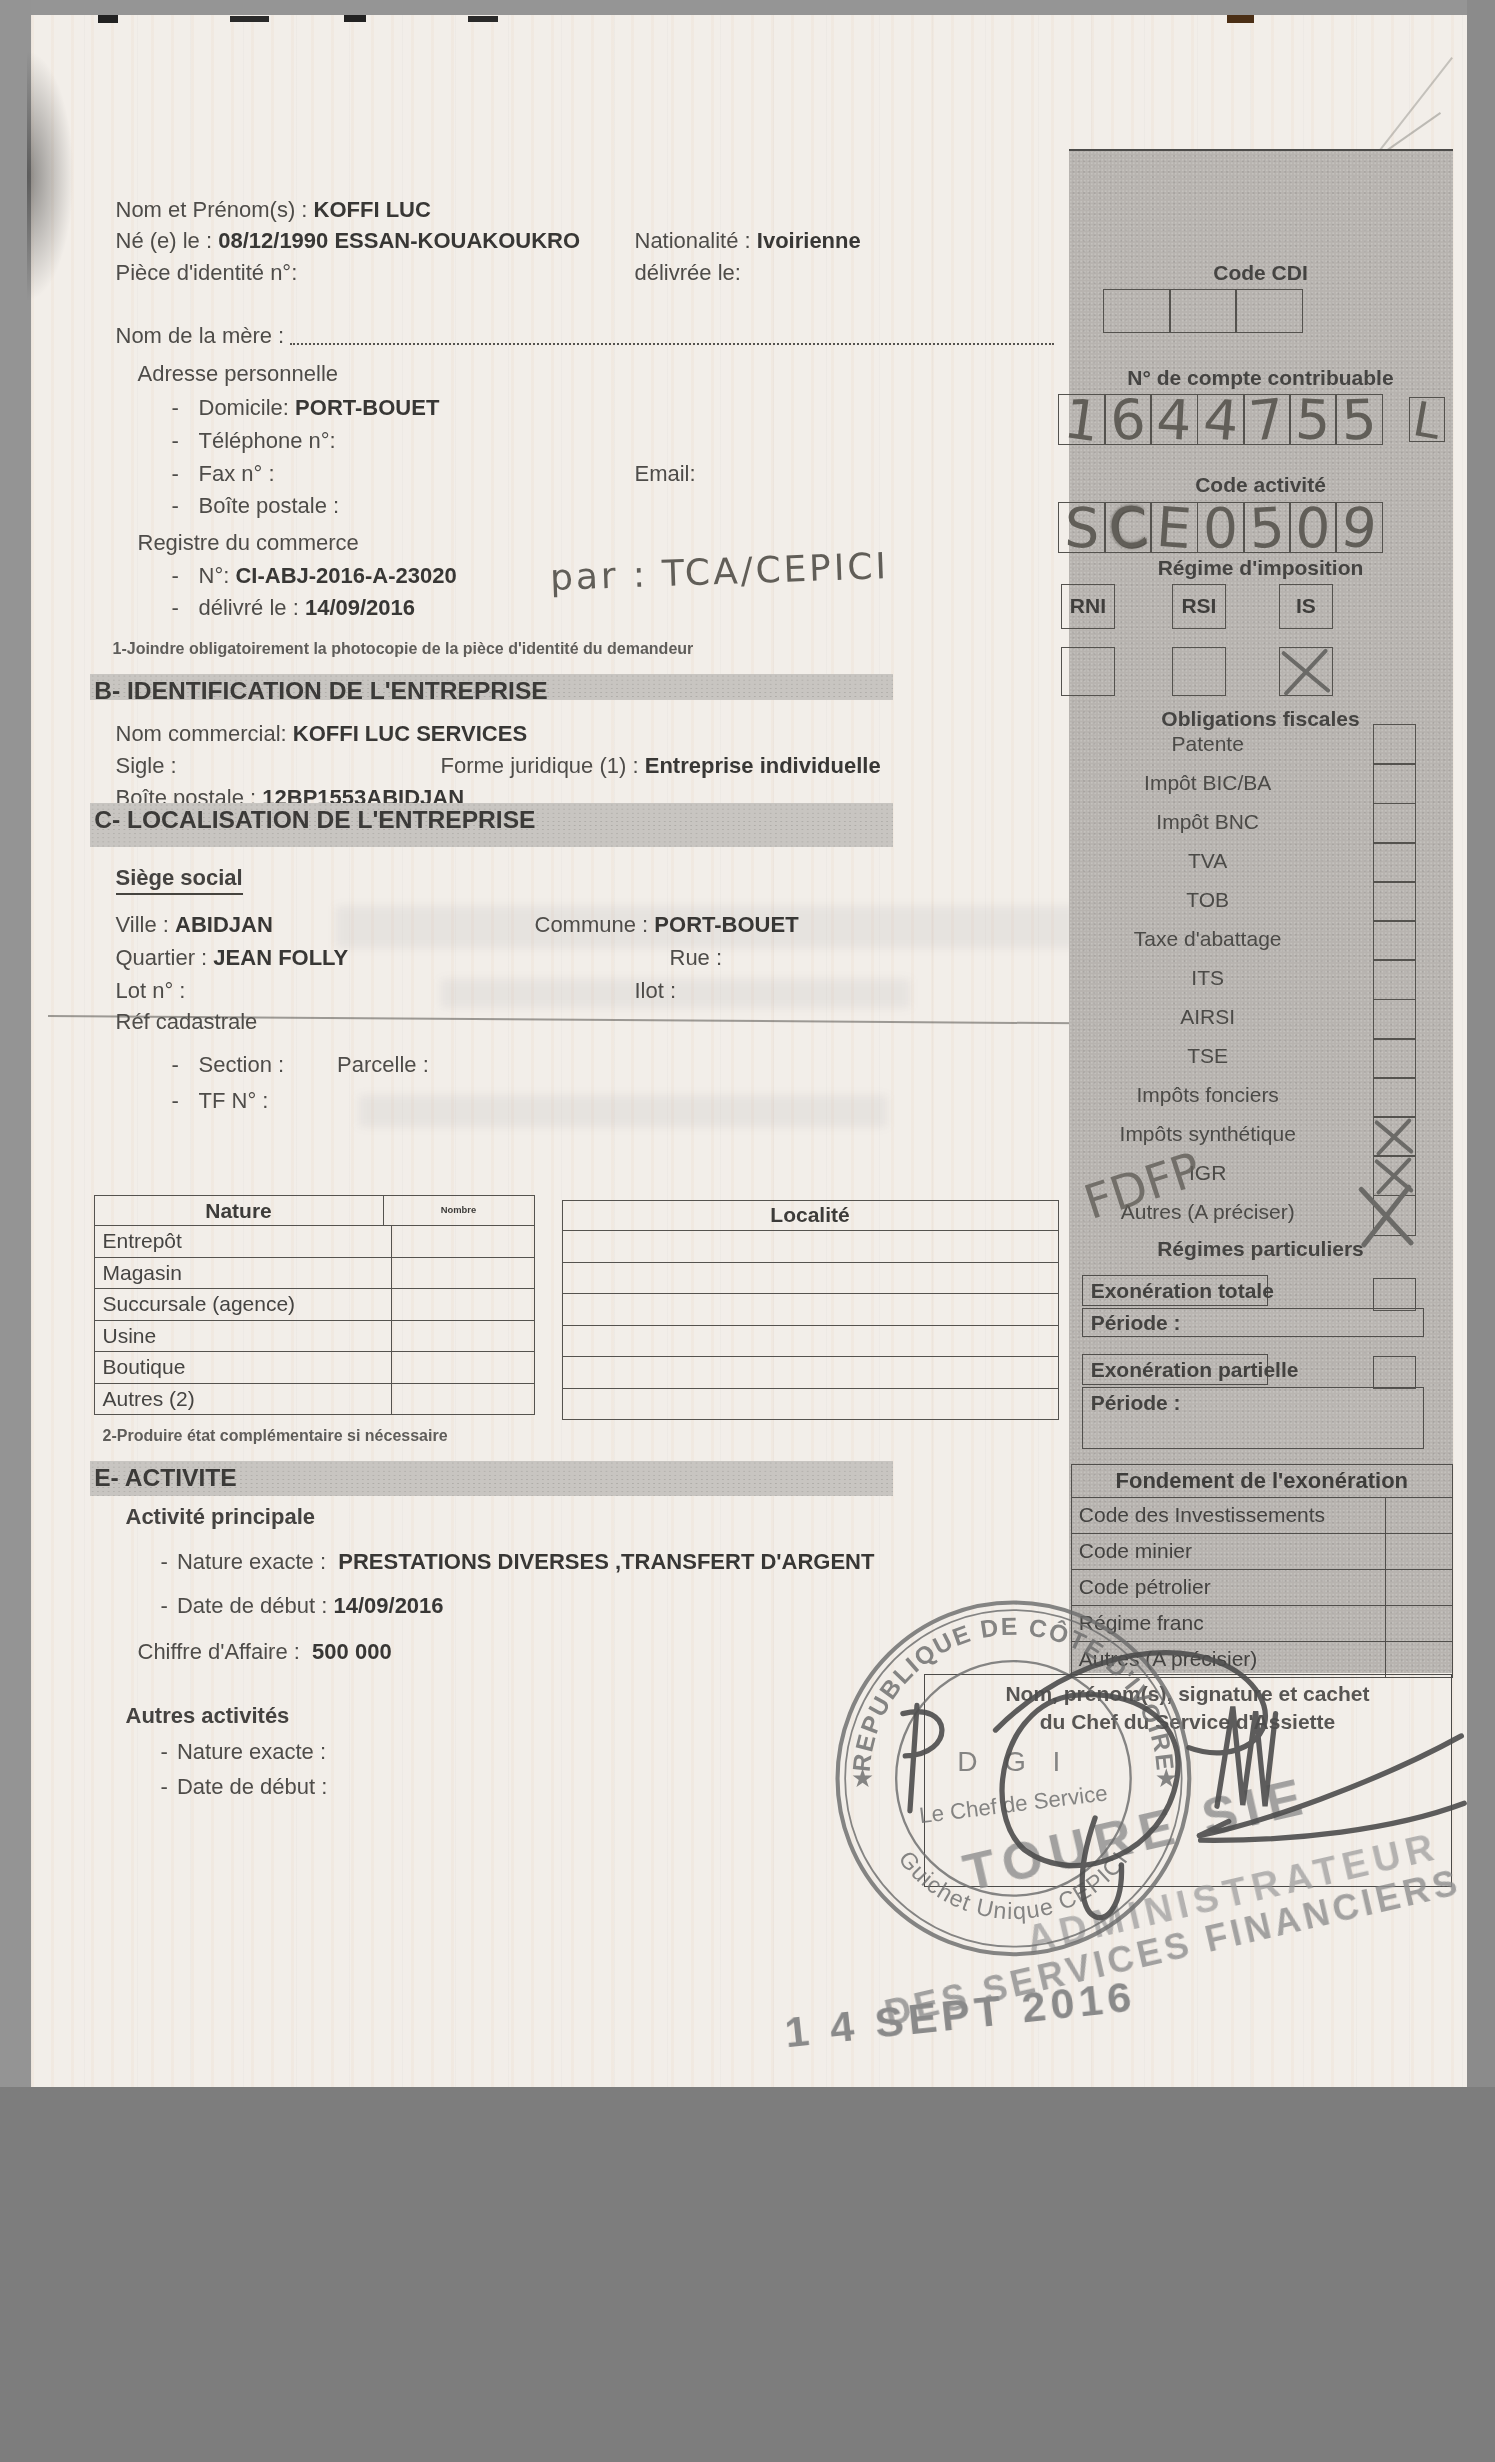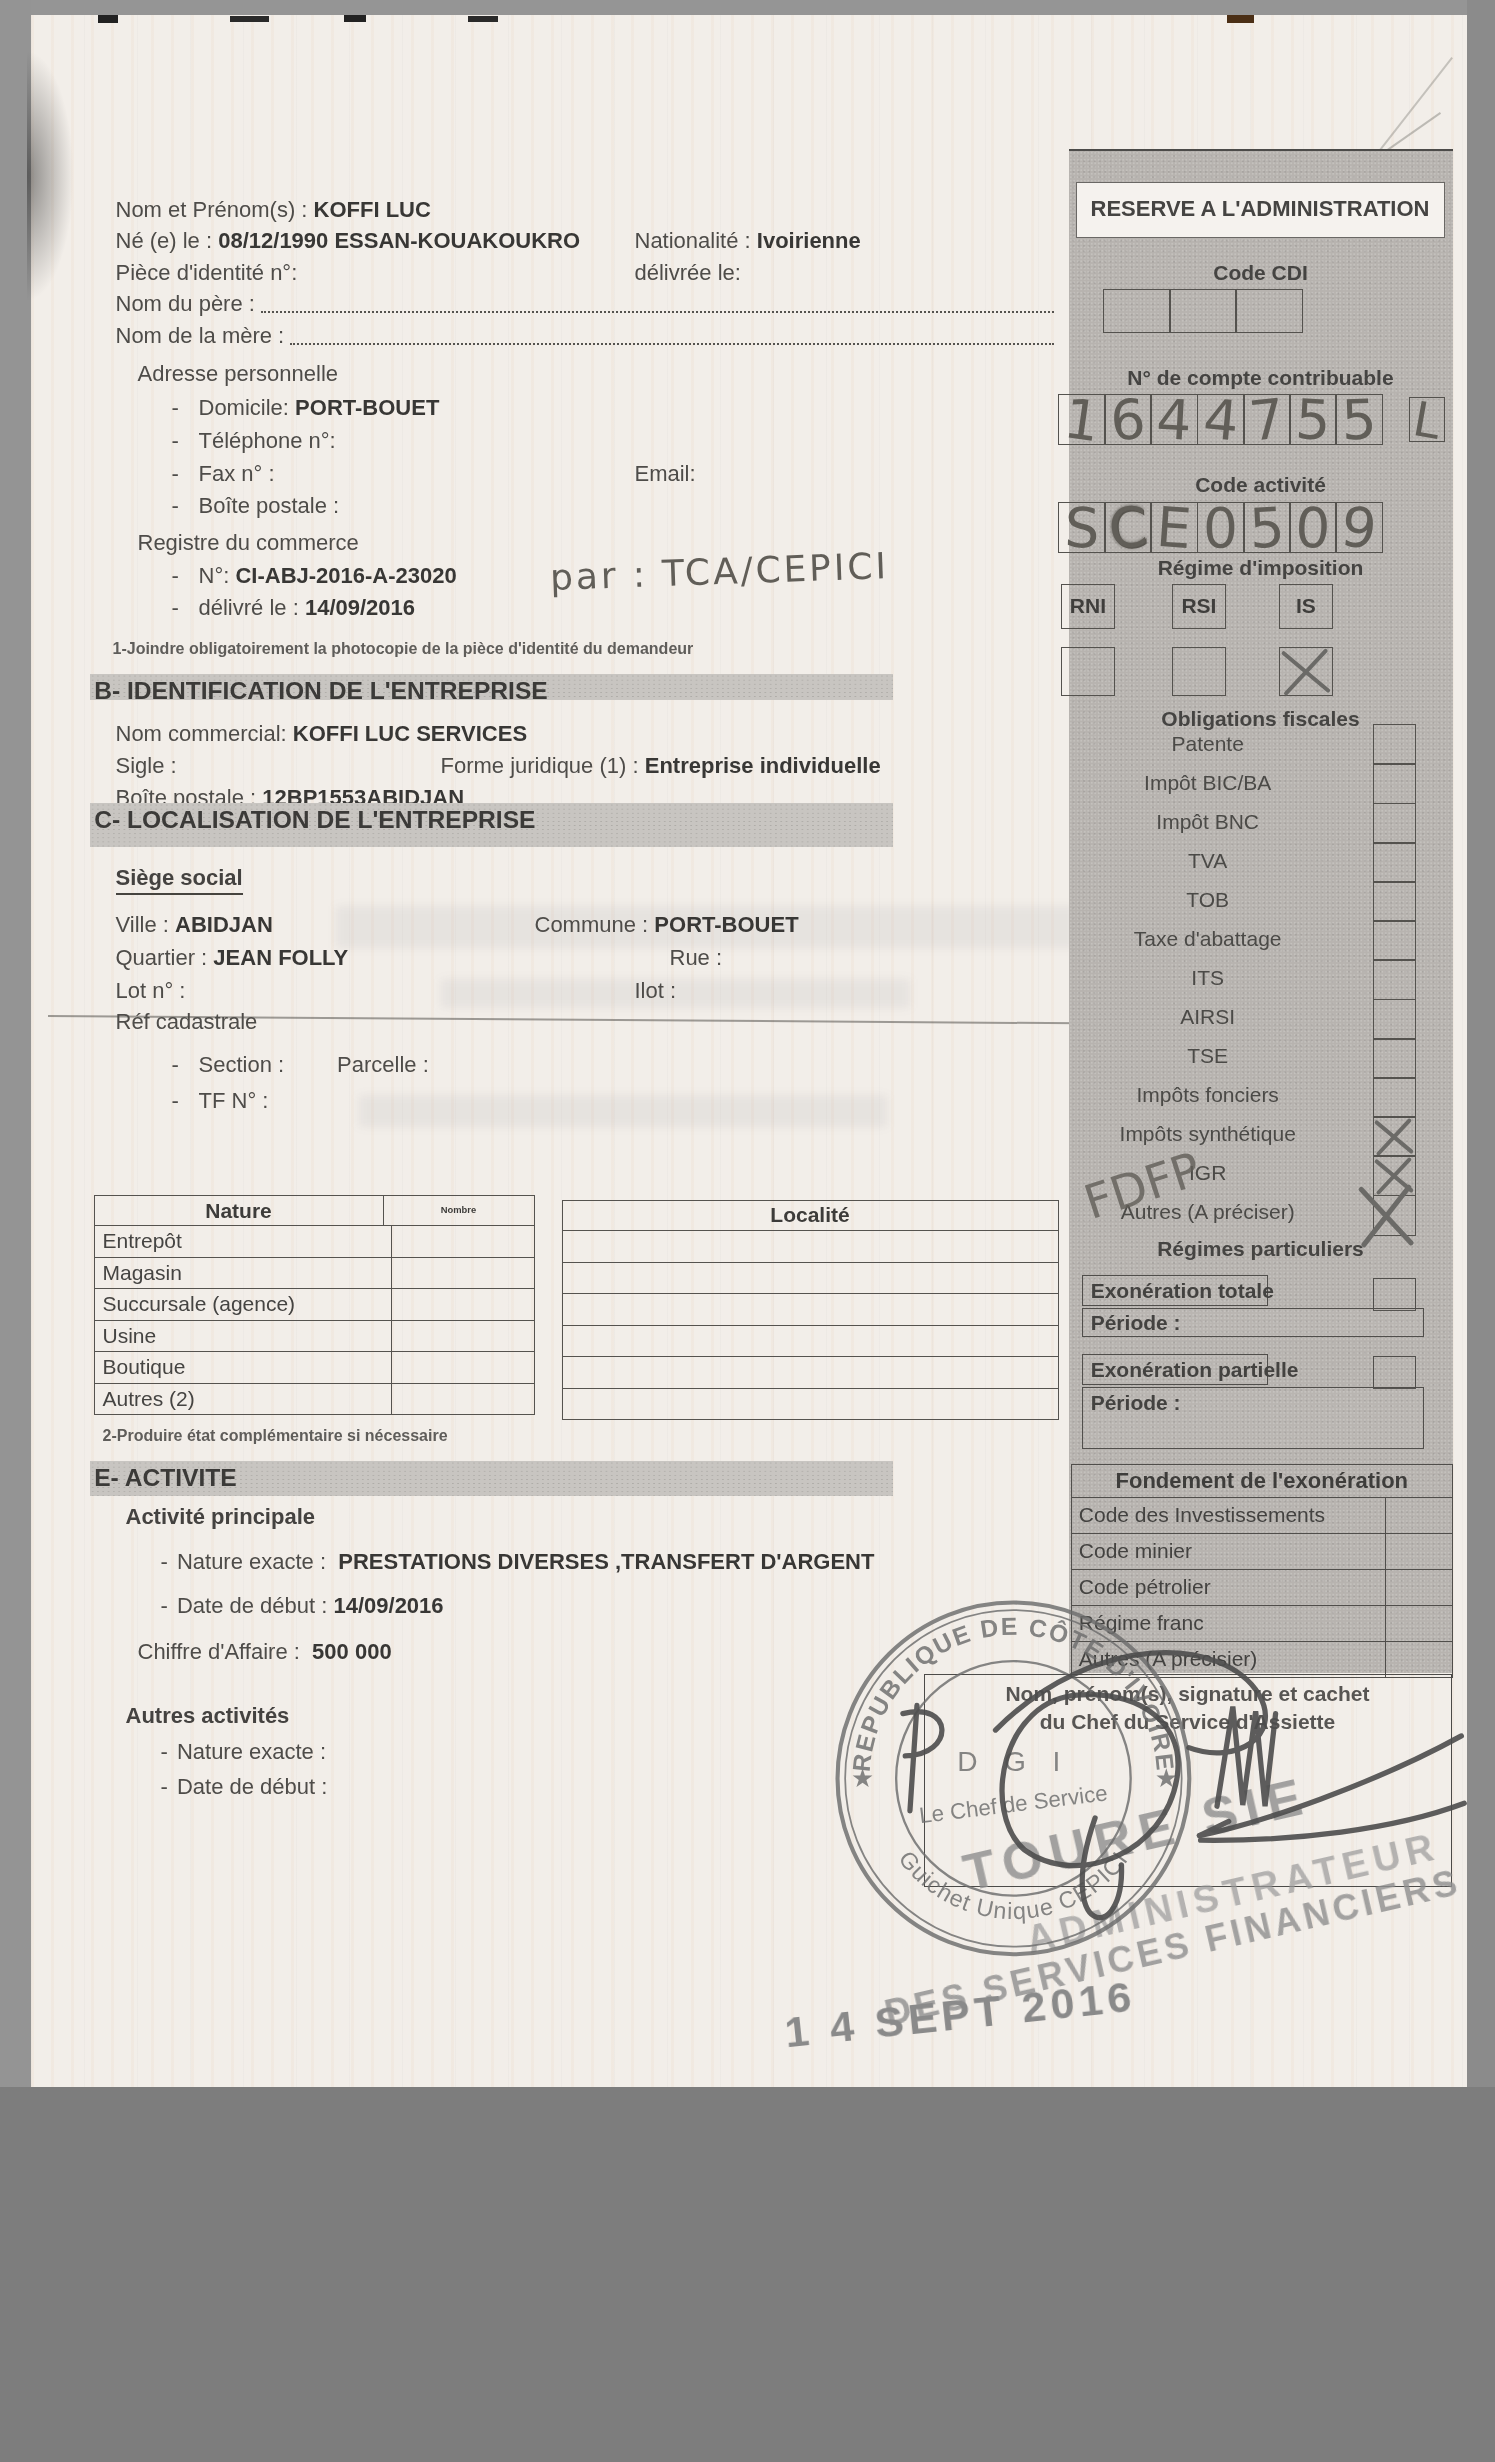--- a/index.html
+++ b/index.html
@@ -97,24 +97,20 @@
   <div class="abs ghostbar" style="left:305px;top:891px;width:739px;height:42px"></div>
   <div class="abs ghostbar" style="left:410px;top:964px;width:469px;height:29px"></div>
   <div class="abs ghostbar" style="left:328px;top:1080px;width:528px;height:32px"></div>
 
 
   <div class="abs lbl" style="left:85px;top:182px"><span>Nom et Prénom(s) :</span> <span class="val">KOFFI LUC</span></div>
   <div class="abs lbl" style="left:85px;top:213px"><span>Né (e) le :</span> <span class="val">08/12/1990 ESSAN-KOUAKOUKRO</span></div>
   <div class="abs lbl" style="left:604px;top:213px"><span>Nationalité :</span> <span class="val">Ivoirienne</span></div>
   <div class="abs lbl" style="left:85px;top:245px"><span>Pièce d'identité  n°:</span></div>
   <div class="abs lbl" style="left:604px;top:245px"><span>délivrée le:</span></div>
-  <div class="abs dotrow" style="left:85px;top:273px;width:938px;height:29px">
-      <span>Nom du père :</span>
-      <div class="dots"></div>
-    </div>
   <div class="abs dotrow" style="left:85px;top:305px;width:938px;height:29px">
       <span>Nom de la mère :</span>
       <div class="dots"></div>
     </div>
 
   <div class="abs lbl" style="left:107px;top:346px"><span>Adresse personnelle</span></div>
   <div class="abs lbl" style="left:141px;top:380px"><span class="dash">-</span><span>Domicile:</span> <span class="val">PORT-BOUET</span></div>
   <div class="abs lbl" style="left:141px;top:413px"><span class="dash">-</span><span>Téléphone n°:</span></div>
   <div class="abs lbl" style="left:141px;top:446px"><span class="dash">-</span><span>Fax n° :</span></div>
   <div class="abs lbl" style="left:604px;top:446px"><span>Email:</span></div>
@@ -196,21 +192,20 @@
   <div class="abs band" style="left:59px;top:1446px;width:803px;height:35px"><span>E- ACTIVITE</span></div>
   <div class="abs sub" style="left:95px;top:1489px">Activité principale</div>
   <div class="abs lbl" style="left:130px;top:1534px"><span class="dash" style="width:16.4px">-</span><span>Nature exacte :</span>&nbsp; <span class="val">PRESTATIONS DIVERSES ,TRANSFERT D'ARGENT</span></div>
   <div class="abs lbl" style="left:130px;top:1578px"><span class="dash" style="width:16.4px">-</span><span>Date de début :</span> <span class="val">14/09/2016</span></div>
   <div class="abs lbl" style="left:107px;top:1624px"><span>Chiffre d'Affaire :</span>&nbsp; <span class="val">500 000</span></div>
   <div class="abs sub" style="left:95px;top:1688px">Autres activités</div>
   <div class="abs lbl" style="left:130px;top:1724px"><span class="dash" style="width:16.4px">-</span><span>Nature exacte :</span></div>
   <div class="abs lbl" style="left:130px;top:1759px"><span class="dash" style="width:16.4px">-</span><span>Date de début :</span></div>
 
   <div class="abs panel" style="left:1038px;top:134px;width:384px;height:1522px">
-    <div class="abs rheader" style="left:7px;top:30.5px;width:367px;height:54px">RESERVE A L'ADMINISTRATION</div>
 
     <div class="abs ctitle" style="top:110px">Code CDI</div>
     <div id="cdi-boxes" class="abs" style="left:36px;top:138px;display:flex">
         <div class="cdicell"></div>
         <div class="cdicell"></div>
         <div class="cdicell"></div>
       </div>
 
     <div class="abs ctitle" style="top:215px">N° de compte contribuable</div>
     <div id="compte-boxes" class="abs" style="left:-8.8px;top:243px;display:flex">

